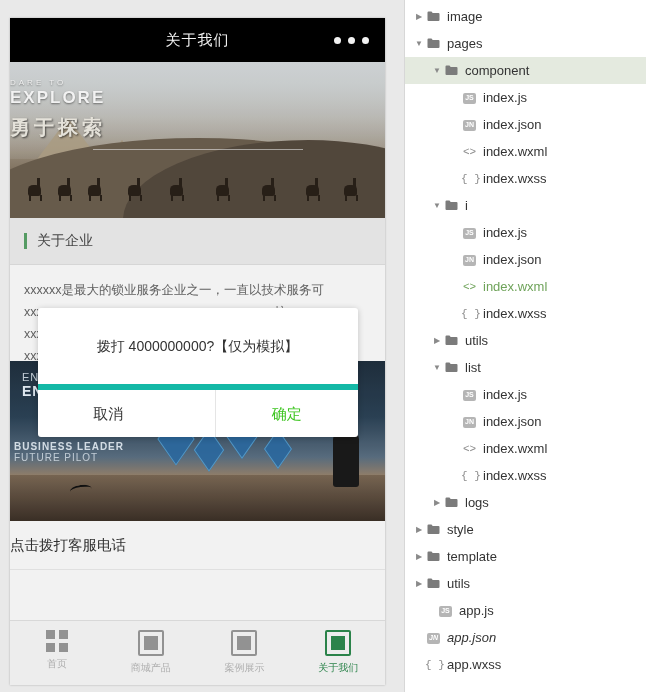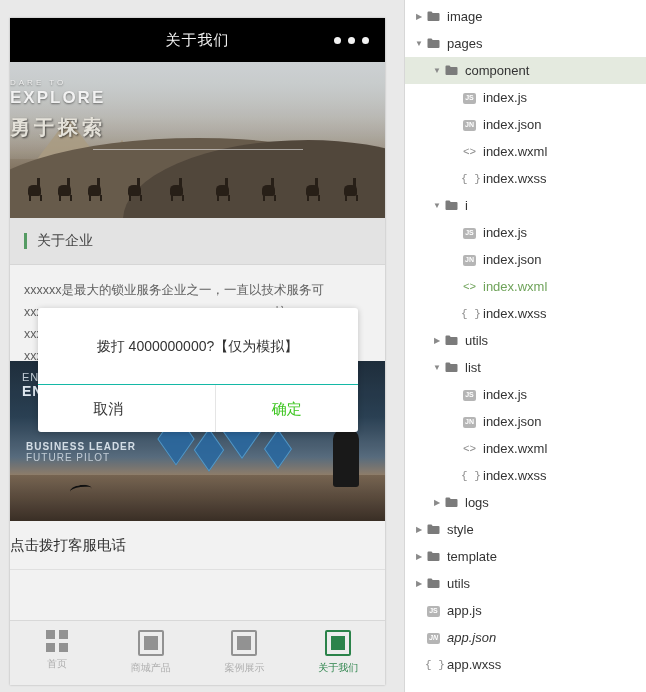--- a/index.html
+++ b/index.html
@@ -242,21 +242,21 @@
     letter-spacing: 1px;
     opacity: 0.85;
   }
   .promo-title .l2 {
     font-size: 14px;
     font-weight: bold;
     letter-spacing: 1px;
   }
   .promo-sub {
     position: absolute;
-    left: 16px;
+    left: 4px;
     top: 80px;
     color: #dfe9f2;
   }
   .promo-sub .l1 {
     font-size: 10px;
     font-weight: bold;
     letter-spacing: 1px;
   }
   .promo-sub .l2 {
     font-size: 10px;
@@ -380,21 +380,21 @@
     overflow: hidden;
   }
   .modal-body {
     padding: 30px 20px 28px;
     text-align: center;
     font-size: 14px;
     color: #333;
   }
   .modal-actions {
     display: flex;
-    border-top: 1px solid #14b8a6;
+    border-top: 6px solid #14b8a6;
     height: 47px;
     gap: 36px;
   }
   .modal-btn {
     flex: 1;
     line-height: 47px;
     text-align: center;
     font-size: 15px;
     color: #353535;
     cursor: pointer;
@@ -728,21 +728,21 @@
       </div>
       <div class="row" style="padding-left: 8px;">
         <span class="arrow">▶</span>
         <span class="ico ico-folder">
           <svg width="13" height="11" viewBox="0 0 13 11">
             <path d="M0.5 1.5a1 1 0 011-1h3l1.2 1.4H11.5a1 1 0 011 1v6a1 1 0 01-1 1h-10a1 1 0 01-1-1z" fill="#7b7b7b"></path>
           </svg>
         </span>
         <span class="name">utils</span>
       </div>
-      <div class="row" style="padding-left: 8px;">
+      <div class="row" style="padding-left: 8px; margin-left: 12px;">
         <span class="arrow empty">▶</span>
         <span class="ico"><span class="ico-js">JS</span></span>
         <span class="name">app.js</span>
       </div>
       <div class="row" style="padding-left: 8px; font-style: italic;">
         <span class="arrow empty">▶</span>
         <span class="ico"><span class="ico-json">JN</span></span>
         <span class="name">app.json</span>
       </div>
       <div class="row" style="padding-left: 8px;">

